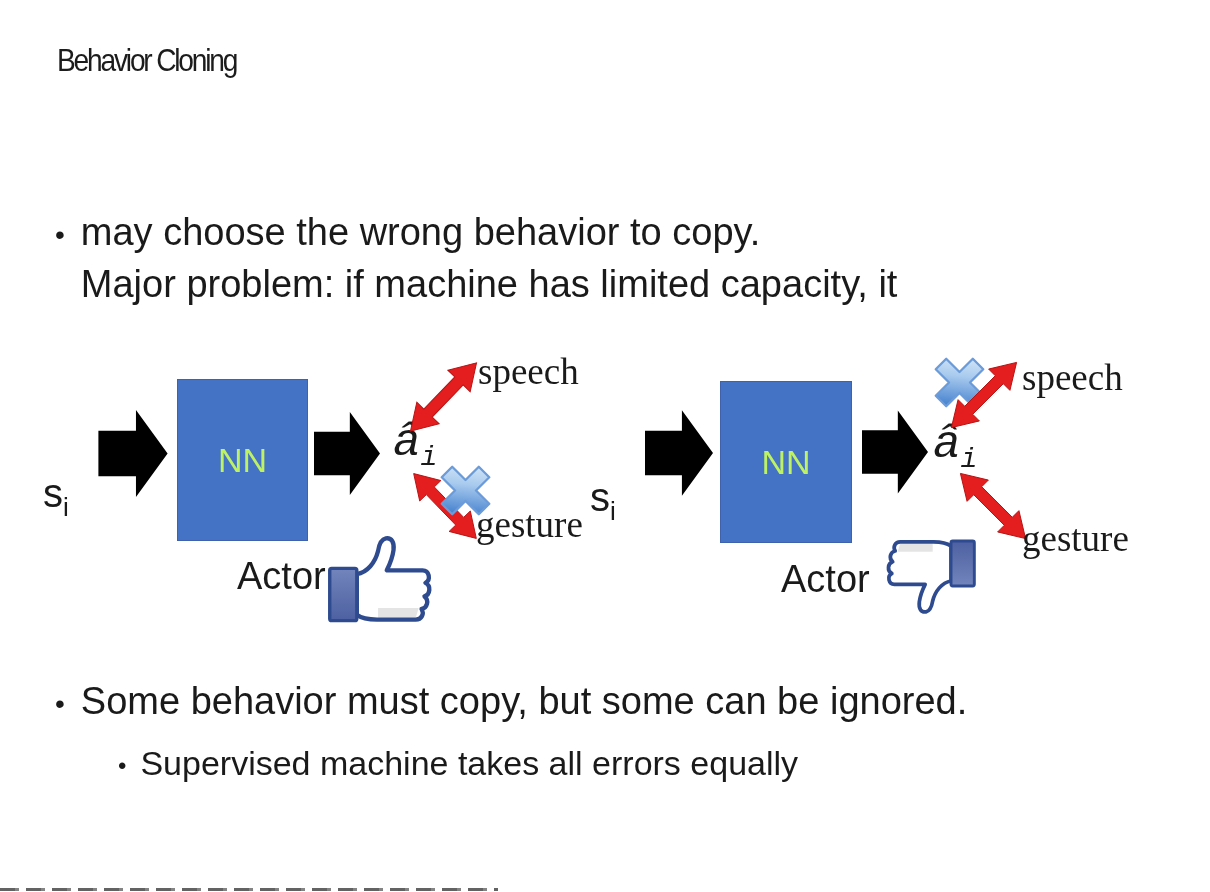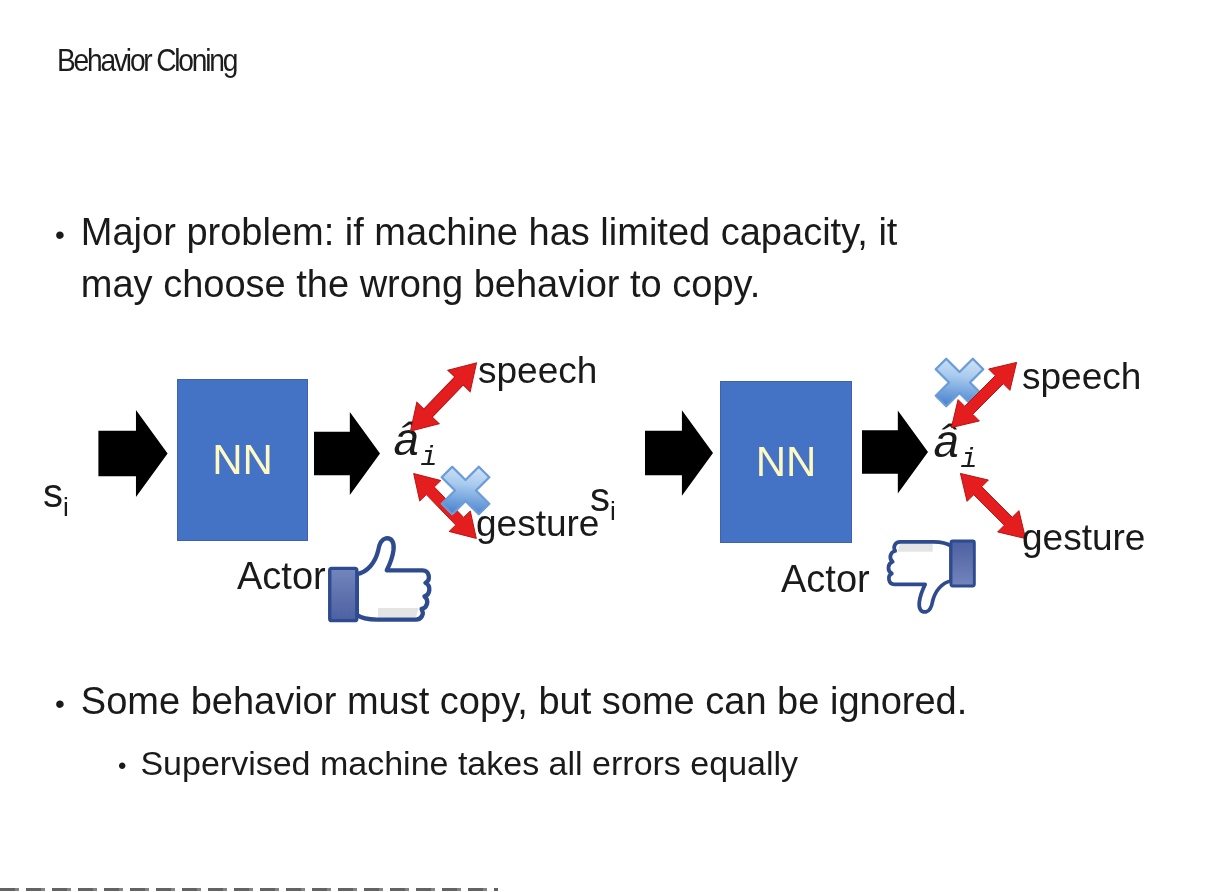--- a/index.html
+++ b/index.html
@@ -20,28 +20,28 @@
   .b2 .marker{font-size:28px;margin:3px 16px 0 0;}
   .b3{left:118px;top:740px;font-size:34px;line-height:46px;}
   .b3 .marker{font-size:24px;margin:3px 14px 0 0;}
 
   
   .diagram{position:absolute;}
   .diagram > *{position:absolute;}
 
   .nn-box{width:131px;height:162px;background:#4472C4;border:1px solid #3E62AD;
           display:flex;align-items:center;justify-content:center;box-sizing:border-box;}
-  .nn-box span{color:#fef9c3;font-size:42px;}
+  .nn-box span{color:#bef264;font-size:34px;}
 
   .si{font-size:40px;white-space:nowrap;margin-top:48px;}
   .si sub{font-size:26px;}
   .ahat{font-family:Liberation Mono, monospace;font-style:italic;font-size:46px;white-space:nowrap;}
   .ahat sub{font-size:28px;}
 
-  .dlabel{font-size:37px;white-space:nowrap;}
+  .dlabel{font-size:37px;white-space:nowrap;font-family:Liberation Serif, serif;}
   .actor{font-size:38px;white-space:nowrap;margin-left:39px;}
 
   .red-arrow{overflow:visible;}
   .blue-x{overflow:visible;}
 
   
   .edge-artifact{position:absolute;left:0;top:888px;width:498px;height:3px;opacity:.85;
     background:repeating-linear-gradient(90deg,#474747 0 15px,#6e6e6e 15px 19px,transparent 19px 26px);}
 </style>
 </head>
@@ -59,22 +59,22 @@
       <stop offset="1" stop-color="#4D60A1"></stop>
     </linearGradient>
   </defs>
 </svg>
 
 <h1 class="slide-title">Behavior Cloning</h1>
 
 <div class="bullet b1">
   <span class="marker">•</span>
   <span class="btext">
+    <div>may choose the wrong behavior to copy.</div>
     <div>Major problem: if machine has limited capacity, it</div>
-    <div>may choose the wrong behavior to copy.</div>
   </span>
 </div>
 
 <div class="diagram" style="left:0;top:345px;width:612px;height:300px;">
   <span class="si" style="left:43px;top:78px;">
     <span>s</span><sub>i</sub>
   </span>
 
   <svg style="left:98px;top:65px;" width="70" height="87" viewBox="0 0 70 88">
     <path d="M0 21 H38 V0 L70 44 L38 88 V67 H0 Z" fill="#000"></path>

